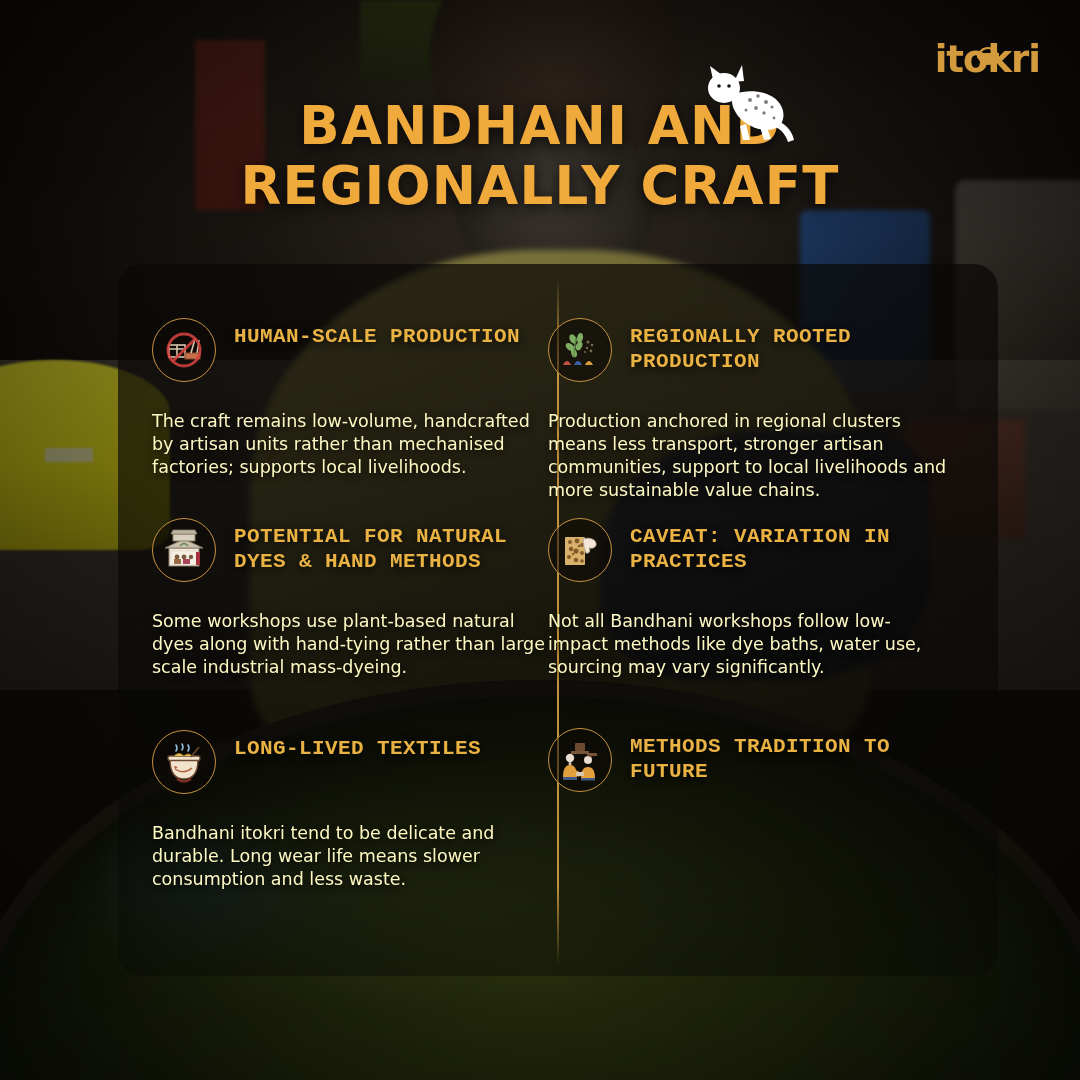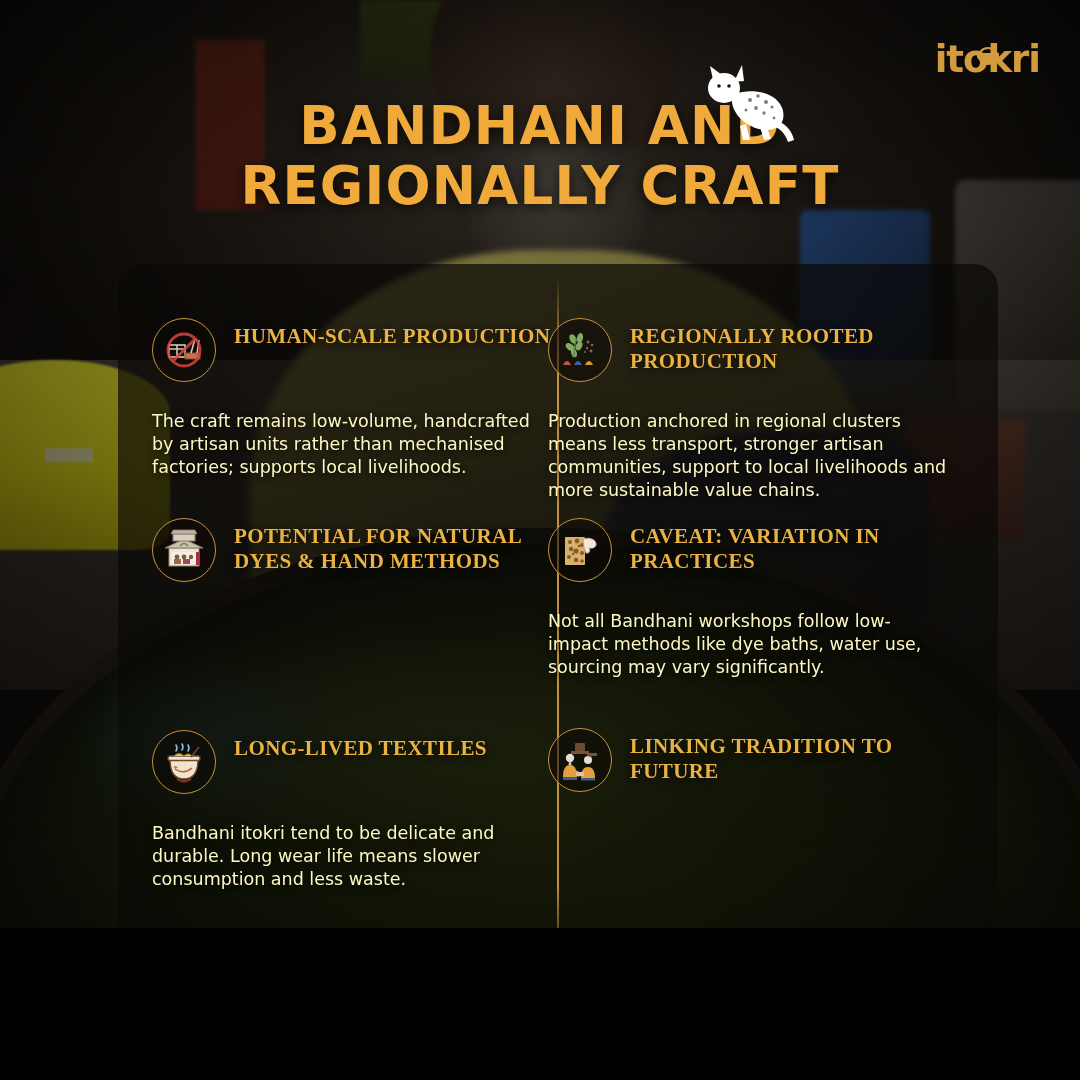--- a/index.html
+++ b/index.html
@@ -7,21 +7,21 @@
     padding: 0;
     background: #000;
   }
   body {
     font-family: "Liberation Sans", sans-serif;
   }
 
   #poster {
     position: relative;
     width: 1080px;
-    height: 928px;
+    height: 1080px;
     overflow: hidden;
     background: #0d0b08;
   }
 
   
   .bg {
     position: absolute;
     inset: 0;
     overflow: hidden;
   }
@@ -261,21 +261,21 @@
     overflow: hidden;
   }
   .card-title {
     margin-top: 6px;
     font-size: 21px;
     font-weight: 700;
     letter-spacing: .4px;
     line-height: 25px;
     color: #eab243;
     text-shadow: 0 2px 8px rgba(0,0,0,.8);
-    font-family: Liberation Serif, serif;
+    font-family: Liberation Mono, monospace;
   }
   .card-body {
     margin-top: 28px;
     font-size: 17.5px;
     line-height: 23px;
     color: #fef9c3;
     text-shadow: 0 2px 7px rgba(0,0,0,.85);
     font-family: "DejaVu Sans", sans-serif;
   }
   .card.left  { left: 152px; }
@@ -418,20 +418,21 @@
                 <circle cx="31" cy="31" r="2.2"></circle>
             </g>
             <rect x="14" y="33" width="7" height="5" fill="#9a6a46"></rect>
             <rect x="23" y="33" width="7" height="5" fill="#a8435a"></rect>
             <rect x="36" y="26" width="4" height="13" fill="#a8303c"></rect>
             <path d="M20 20 q4 -5 8 0" stroke="#5f8a48" stroke-width="1.4" fill="none"></path>
           </svg>
         </div>
         <div class="card-title">POTENTIAL FOR NATURAL DYES &amp; HAND METHODS</div>
       </div>
+      <div class="card-body">Some workshops use plant-based natural dyes along with hand-tying rather than large scale industrial mass-dyeing.</div>
     </div>
 
     <div class="card right r2">
       <div class="card-head">
         <div class="icon-badge">
           <svg width="46" height="46" viewBox="0 0 46 46">
             <rect x="8" y="10" width="20" height="28" rx="1" fill="#d8b26a"></rect>
             <g fill="#7a4a20" opacity=".85">
               <circle cx="13" cy="15" r="2"></circle>
                 <circle cx="20" cy="14" r="2.4"></circle>
@@ -494,18 +495,18 @@
             <g>
               <circle cx="31" cy="23" r="4" fill="#e8ddd0"></circle>
               <path d="M27 21 q4 -4 8 0 l0 -2 q-4 -3 -8 2 z" fill="#5a4430"></path>
               <path d="M24 41 C24 33 27 30 31 30 C35 30 38 33 38 41 Z" fill="#e2a13c"></path>
               <path d="M24 41 l14 0 l0 2.5 l-14 0 z" fill="#3f5a86"></path>
               <path d="M26 34 l-6 3 l1 3 l6 -3 z" fill="#e2a13c"></path>
             </g>
             <rect x="19" y="35" width="8" height="4" rx="1" fill="#d8c7ae"></rect>
           </svg>
         </div>
-        <div class="card-title">LINKING TRADITION TO FUTURE</div>
+        <div class="card-title">METHODS TRADITION TO FUTURE</div>
       </div>
     </div>
 
   </div>
 </div>
 
 </body></html>

